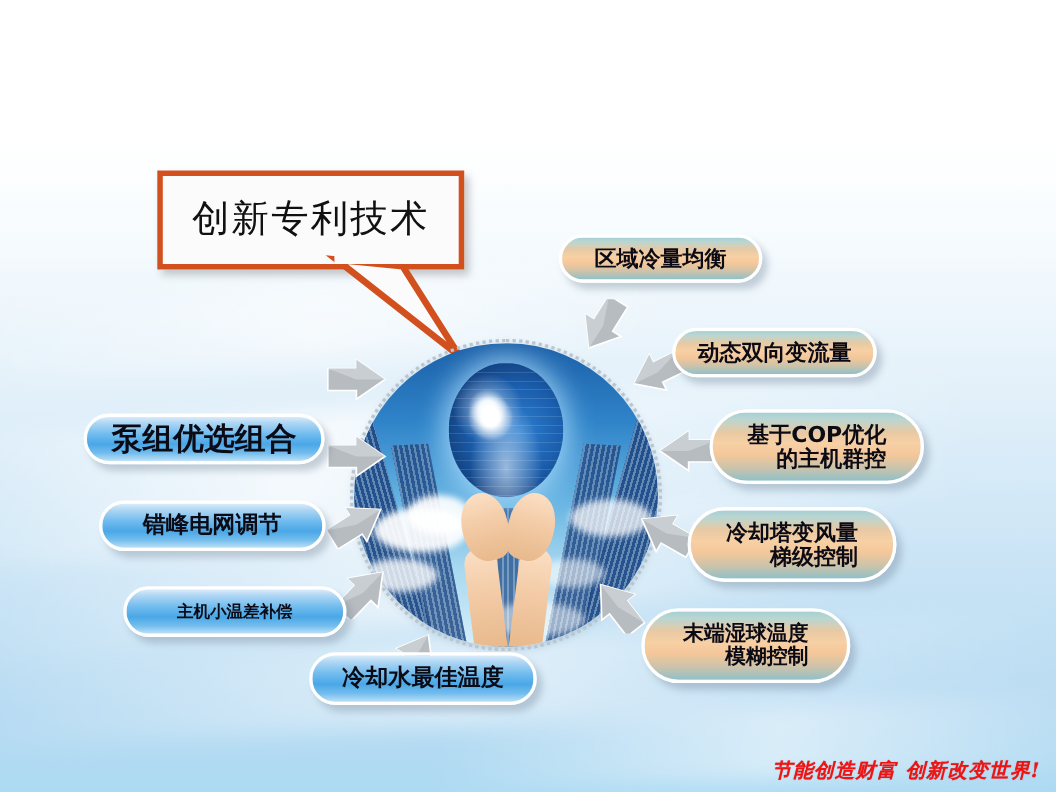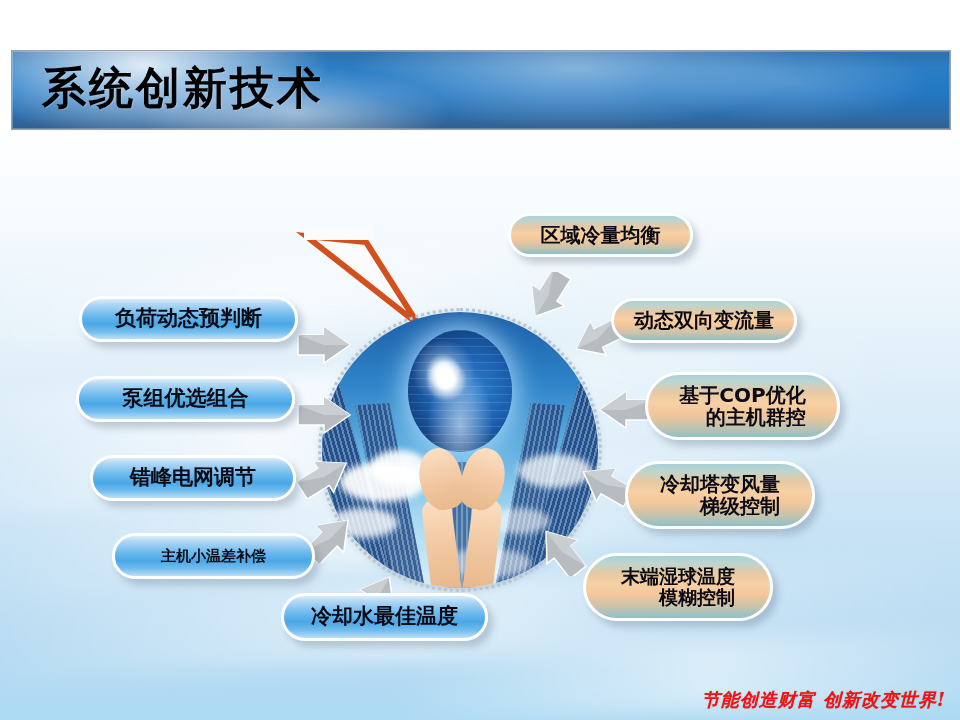--- a/index.html
+++ b/index.html
@@ -195,24 +195,24 @@
 <body>
 
 <div id="slide">
 
   <div class="cloudband cb5"></div>
   <div class="cloudband cb1"></div>
   <div class="cloudband cb2"></div>
   <div class="cloudband cb3"></div>
   <div class="cloudband cb4"></div>
 
-  <div id="banner">
-    <div id="banner-title">系统创新技术</div>
+
+  <div id="callout">
+    <div id="callout-text">创新专利技术</div>
   </div>
-
   <svg id="callout-tail" viewBox="0 0 120 92">
     <polygon points="6,0 118,88 66,6" fill="#fbfbfb" stroke="#d2501e" stroke-width="6" stroke-linejoin="miter"></polygon>
     <rect x="4" y="-10" width="70" height="14" fill="#fbfbfb"></rect>
   </svg>
 
   <div id="center-circle">
     <div class="ci-layer sky"></div>
     <div class="ci-layer tower tw-l1"></div>
     <div class="ci-layer tower tw-l2"></div>
     <div class="ci-layer tower tw-r1"></div>
@@ -284,22 +284,21 @@
       <polygon points="54,13 28,13 28,4 2,23 28,23" fill="#c9ced2"></polygon>
     </g>
   </svg>
   <svg class="arrow" style="left:534px;top:528px;width:56px;height:48px;" viewBox="0 0 56 48">
     <g transform="rotate(52 28 24)">
       <polygon points="54,14 28,14 28,5 2,24 28,43 28,34 54,34" fill="#b7bcc0" stroke="#ffffff" stroke-width="1.5"></polygon>
       <polygon points="54,14 28,14 28,5 2,24 28,24" fill="#c9ced2"></polygon>
     </g>
   </svg>
 
-  <div class="pill pill-blue" style="left:79px;top:296px;width:219px;height:46px;font-size:21px;">负荷动态预判断</div>
-  <div class="pill pill-blue" style="left:76px;top:376px;width:219px;height:46px;font-size:21px;">泵组优选组合</div>
+  <div class="pill pill-blue" style="left:76px;top:376px;width:219px;height:46px;font-size:28px;">泵组优选组合</div>
   <div class="pill pill-blue" style="left:90px;top:455px;width:206px;height:46px;font-size:21px;">错峰电网调节</div>
   <div class="pill pill-blue" style="left:112px;top:533px;width:203px;height:46px;font-size:15px;">主机小温差补偿</div>
   <div class="pill pill-blue" style="left:281px;top:593px;width:207px;height:48px;font-size:21px;">冷却水最佳温度</div>
 
   <div class="pill pill-orange" style="left:508px;top:213px;width:185px;height:44px;font-size:20px;">区域冷量均衡</div>
   <div class="pill pill-orange" style="left:611px;top:298px;width:186px;height:45px;font-size:20px;">动态双向变流量</div>
   <div class="pill pill-orange" style="left:625px;top:461px;width:190px;height:68px;font-size:20px;">冷却塔变风量
 梯级控制</div>
   <div class="pill pill-orange" style="left:645px;top:372px;width:195px;height:68px;font-size:20px;">基于COP优化
 的主机群控</div>

